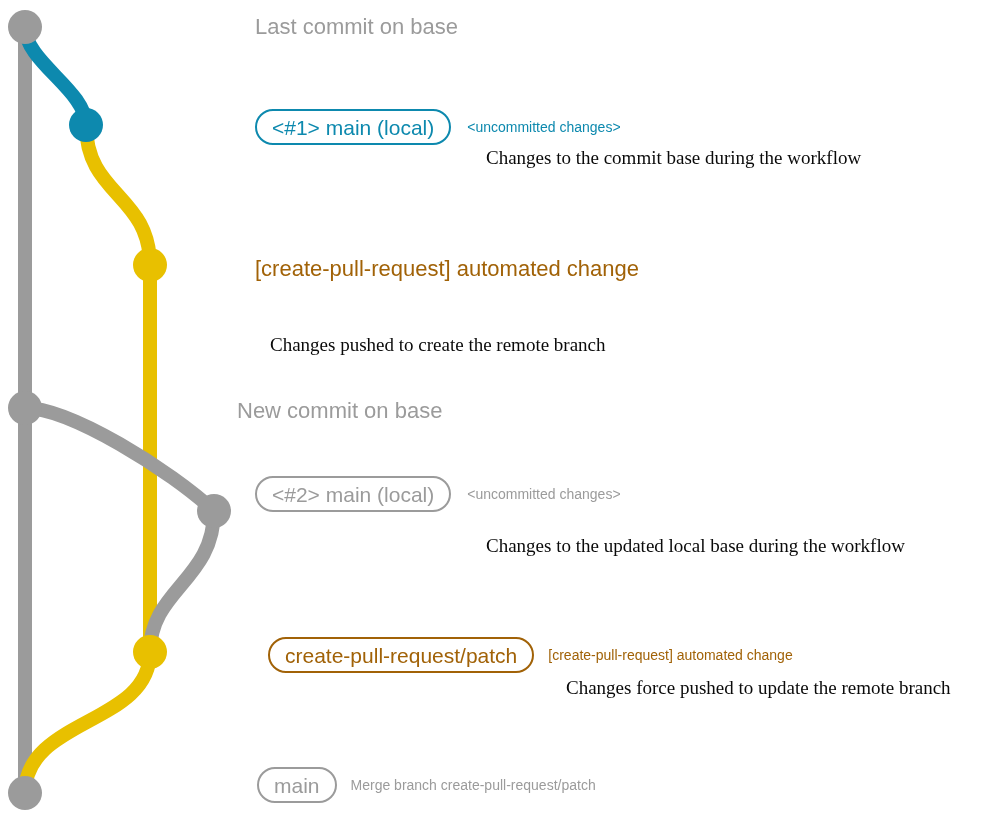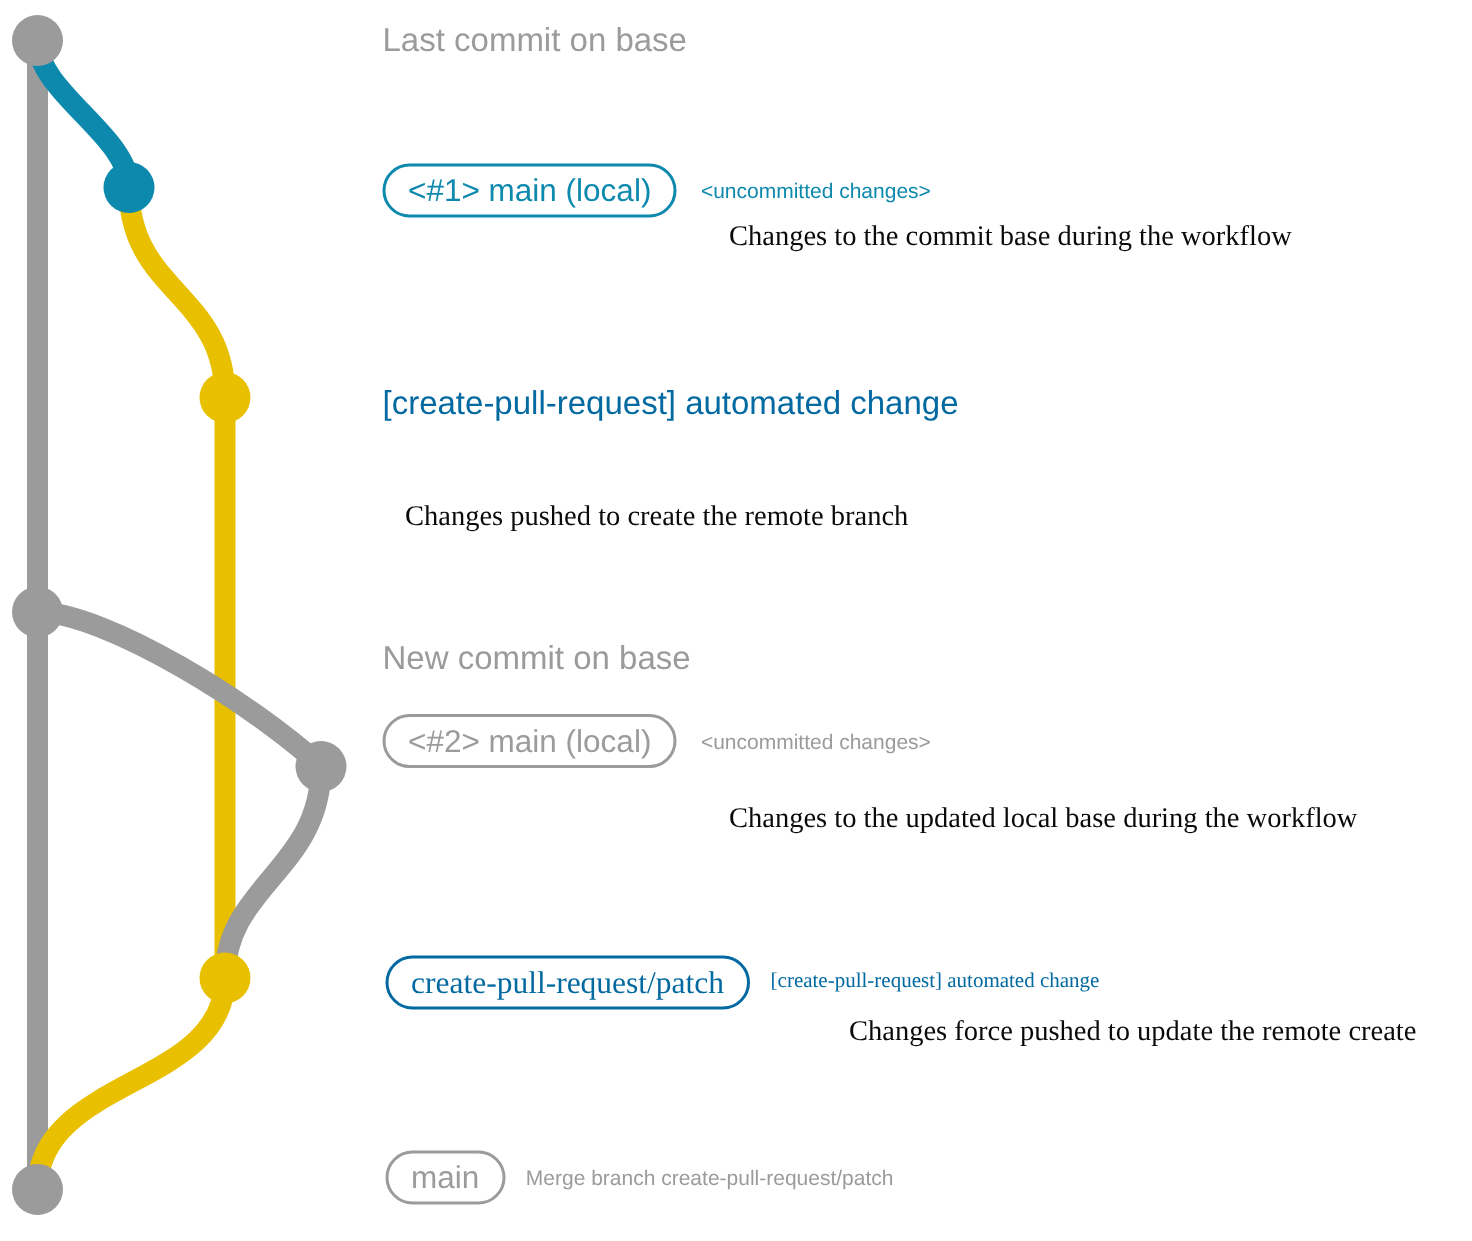--- a/index.html
+++ b/index.html
@@ -71,21 +71,21 @@
     position: absolute;
     font-family: "Liberation Serif", serif;
     font-size: 19px;
     line-height: 1;
     color: #0a0a0a;
     white-space: nowrap;
   }
 
   
   .c-teal   { color: #0d89ae; }
-  .c-yellow { color: #0369a1; }
+  .c-yellow { color: #a16207; }
   .c-gray   { color: #9b9b9b; }
 </style>
 </head>
 <body>
 
 <svg id="graph-canvas" viewBox="0 0 981 827" xmlns="http://www.w3.org/2000/svg">
 
   <path d="M25,27 L25,408" fill="none" stroke="#9b9b9b" stroke-width="14" stroke-linecap="butt"></path>
 
   <path d="M25,408 L25,793" fill="none" stroke="#9b9b9b" stroke-width="14" stroke-linecap="butt"></path>
@@ -121,34 +121,34 @@
     <span class="pill c-teal">&lt;#1&gt; main (local)</span>
     <span class="subject c-teal" style="margin-left:16px;">&lt;uncommitted changes&gt;</span>
   </div>
   <div class="desc" style="left:486px; top:148px;">Changes to the commit base during the workflow</div>
 
   <div class="row" style="left:255px; top:254px; height:30px;">
     <span class="subject standalone c-yellow">[create-pull-request] automated change</span>
   </div>
   <div class="desc" style="left:270px; top:291px;margin-top:44px;">Changes pushed to create the remote branch</div>
 
-  <div class="row" style="left:255px; top:396px; height:30px;margin-top:28px;">
+  <div class="row" style="left:237px; top:396px; height:30px;">
     <span class="subject standalone c-gray">New commit on base</span>
   </div>
 
   <div class="row" style="left:255px; top:476px; height:36px;">
     <span class="pill c-gray">&lt;#2&gt; main (local)</span>
     <span class="subject c-gray" style="margin-left:16px;">&lt;uncommitted changes&gt;</span>
   </div>
   <div class="desc" style="left:486px; top:536px;">Changes to the updated local base during the workflow</div>
 
-  <div class="row" style="left:257px; top:637px; height:36px;font-family:Liberation Serif, serif;">
+  <div class="row" style="left:268px; top:637px; height:36px;">
     <span class="pill c-yellow">create-pull-request/patch</span>
     <span class="subject c-yellow" style="margin-left:14px;">[create-pull-request] automated change</span>
   </div>
-  <div class="desc" style="left:566px; top:678px;">Changes force pushed to update the remote create</div>
+  <div class="desc" style="left:566px; top:678px;">Changes force pushed to update the remote branch</div>
 
   <div class="row" style="left:257px; top:767px; height:36px;">
     <span class="pill c-gray">main</span>
     <span class="subject c-gray" style="margin-left:14px;">Merge branch create-pull-request/patch</span>
   </div>
 
 </div>
 
 </body></html>

